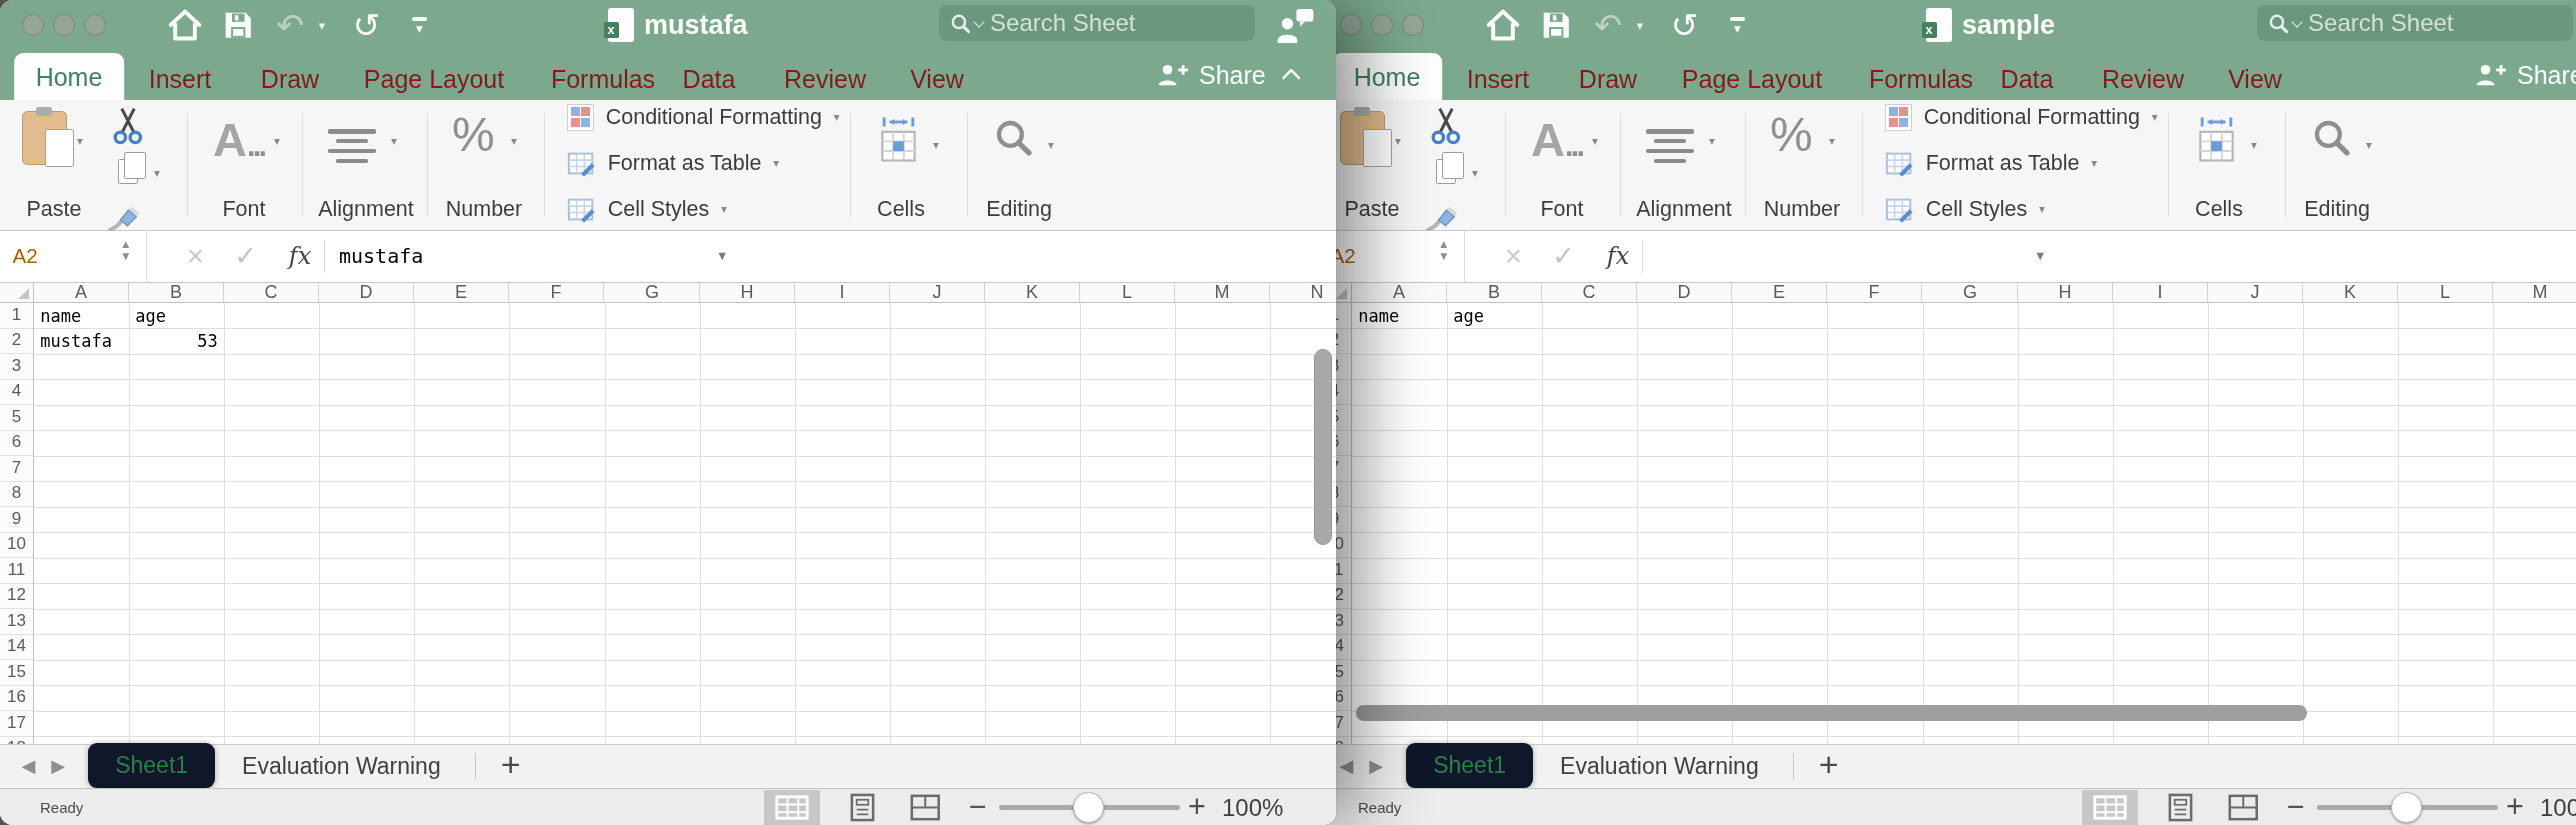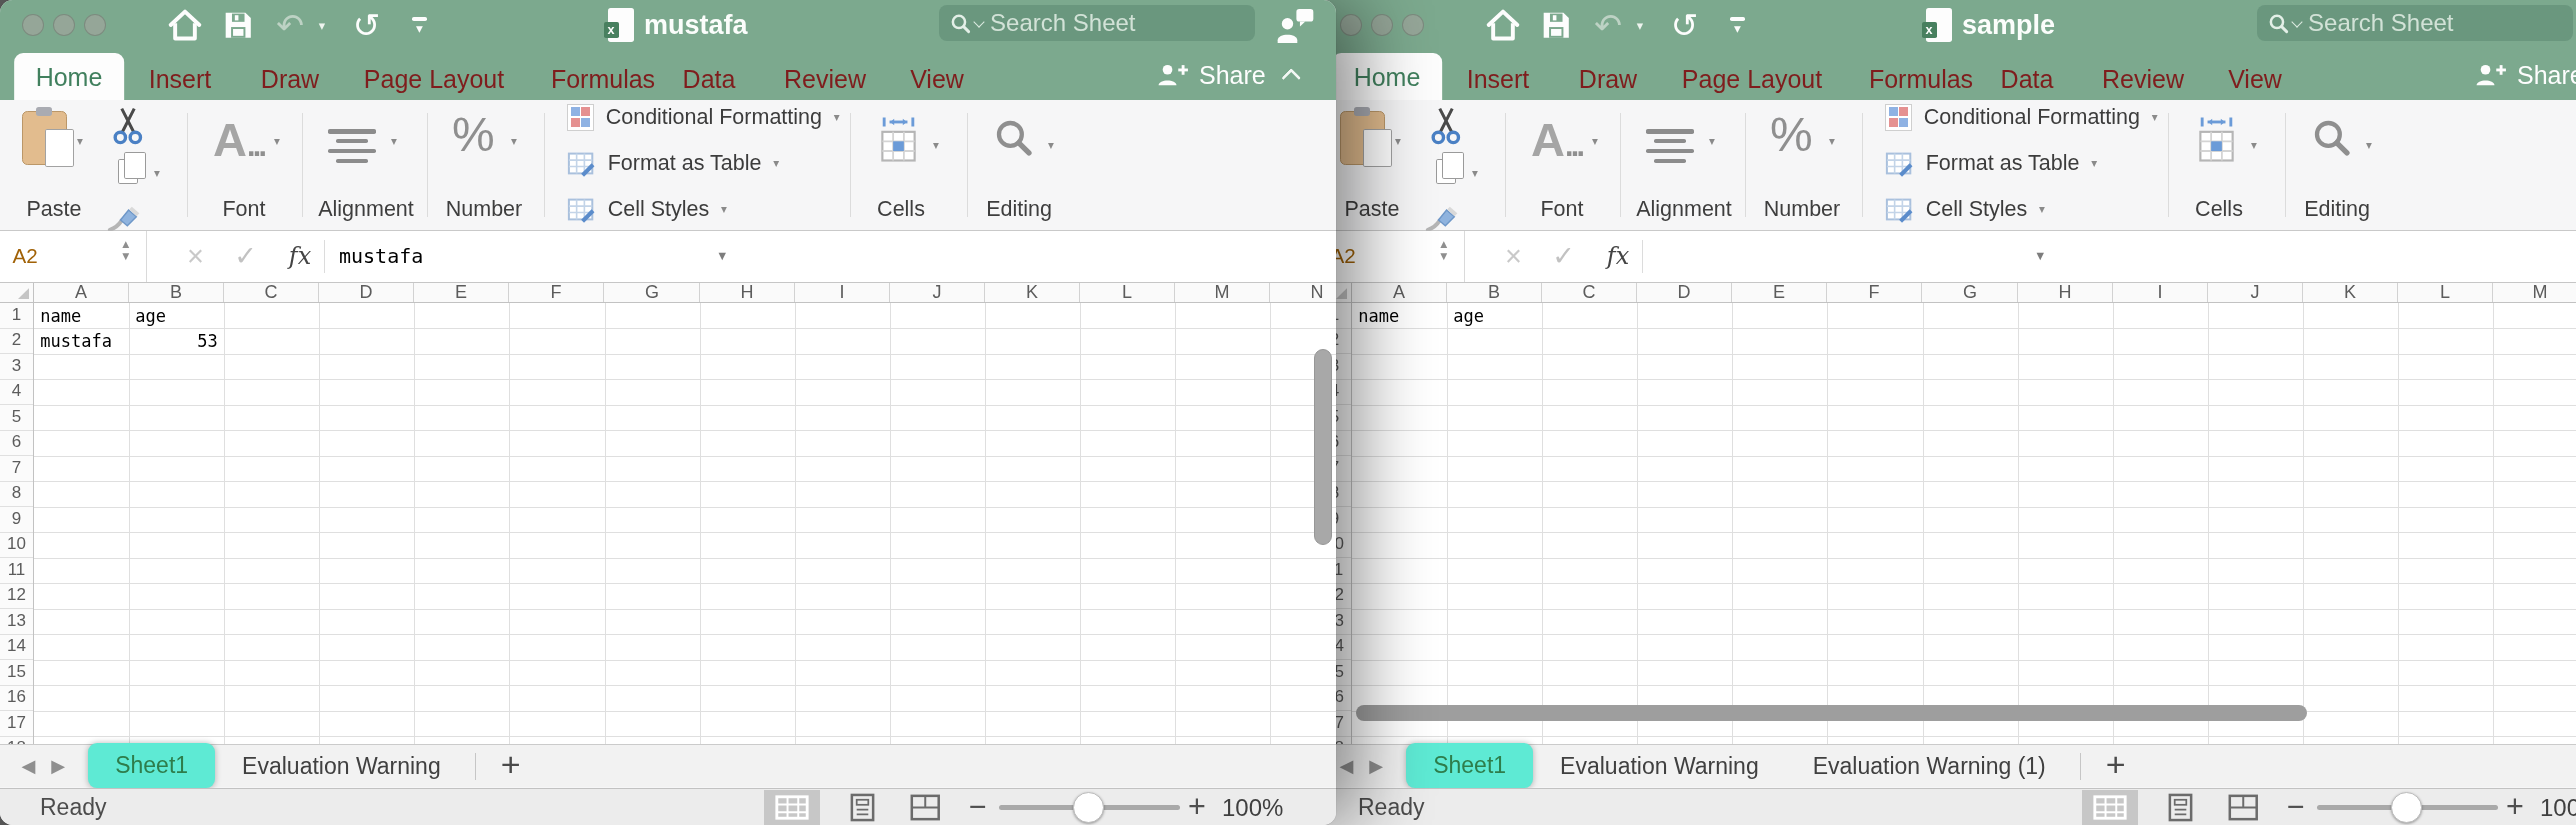--- a/index.html
+++ b/index.html
@@ -114,29 +114,29 @@
     background:#a8a8a8;border:0.9px solid #979797;z-index:6}
   .hthumb{position:absolute;left:38px;top:422px;width:951px;height:16px;border-radius:8px;
     background:#9e9e9e;z-index:6}
 
   
   .sheetbar{position:absolute;left:0;right:0;top:744px;height:43px;background:#f2f2f2;
     border-top:0.9px solid #cbcbcb;display:flex;align-items:center}
   .snav{color:#8f8f8f;font-size:18px;margin-left:21.5px}
   .stabs{display:flex;margin-left:23px;height:100%;align-items:center}
   .stab{padding:0 27px;font-size:23px;color:#404040;height:100%;display:flex;align-items:center;white-space:nowrap}
-  .stab.active{background:#5eead4;color:#2e7d4b;border-radius:9px;height:45px;
+  .stab.active{background:#0f172a;color:#2e7d4b;border-radius:9px;height:45px;
     box-shadow:0 0.9px 6.3px rgba(0,0,0,.28);transform:translateY(-0.9px)}
   .sdiv{width:0.9px;height:27px;background:#c6c6c6;margin-left:7.2px}
   .splus{font-size:34px;color:#4a4a4a;margin-left:25px;line-height:1;padding-bottom:3.6px}
 
   
   .statusbar{position:absolute;left:0;right:0;top:788px;height:38px;background:#ececec;
     border-top:0.9px solid #c2c2c2}
-  .ready{position:absolute;left:40px;top:0;height:37px;line-height:37px;font-size:23px;color:#4c4c4c}
+  .ready{position:absolute;left:40px;top:0;height:37px;line-height:37px;font-size:15px;color:#4c4c4c}
   .vbtn{position:absolute;top:0.9px;width:56px;height:36px;display:flex;align-items:center;
     justify-content:center;color:#6b6b6b}
   .vbtn.active{background:#c7c7c7;color:#fff}
   .zminus,.zplus{position:absolute;top:0;height:37px;line-height:35px;font-size:30.5px;color:#4f4f4f}
   .ztrack{position:absolute;left:999px;top:16px;width:181px;height:5.4px;background:#a9a9a9;border-radius:2.7px}
   .zthumb{position:absolute;left:1073px;top:2.7px;width:31px;height:31px;border-radius:50%;background:#fff;
     border:0.9px solid #bdbdbd;box-shadow:0 0.9px 2.7px rgba(0,0,0,.35)}
   .zlabel{position:absolute;left:1222px;top:0;height:37px;line-height:37px;font-size:24px;color:#3f3f3f;white-space:nowrap}
 </style>
 </head>
@@ -690,21 +690,20 @@
         <span class="gcell" style="left: 129px; top: 20px; width: 95px; height: 25.5px;">age</span>
         <span class="hthumb"></span>
       </div>
 
   <div class="sheetbar">
     <span class="snav">◀</span>
     <span class="snav" style="margin-left:16px">▶</span>
     <span class="stabs">
           <span class="stab active">Sheet1</span>
           <span class="stab">Evaluation Warning</span>
-          <span class="stab">Evaluation Warning (1)</span>
         </span>
     <i class="sdiv"></i>
     <span class="splus">+</span>
   </div>
 
   <div class="statusbar">
     <span class="ready">Ready</span>
     <span class="vbtn active" style="left:764px">
       <svg width="34" height="25" viewBox="0 0 19 14">
             <rect x="1" y="1" width="17" height="12" fill="none" stroke="currentColor" stroke-width="1.6"></rect>

